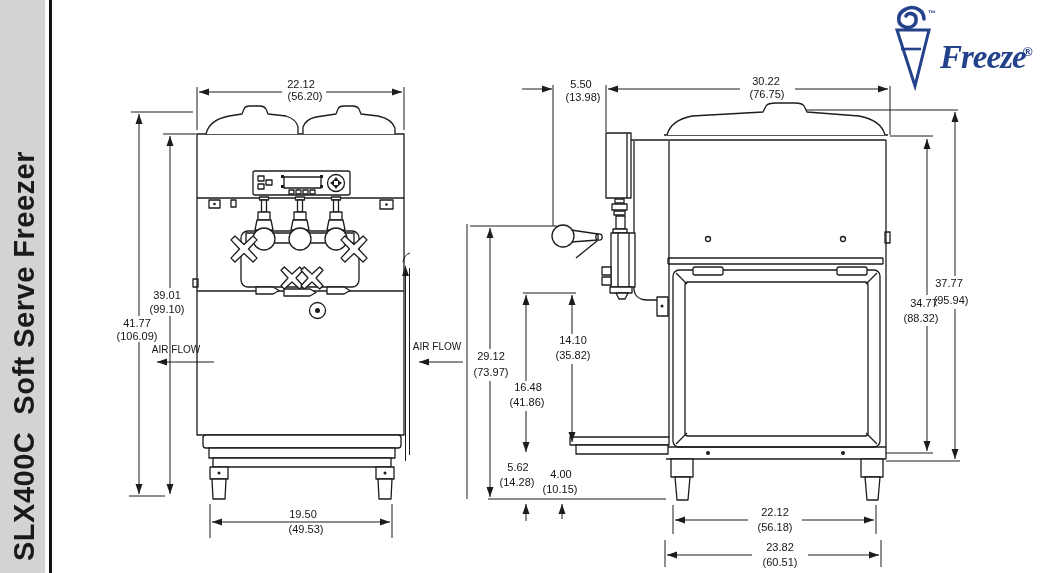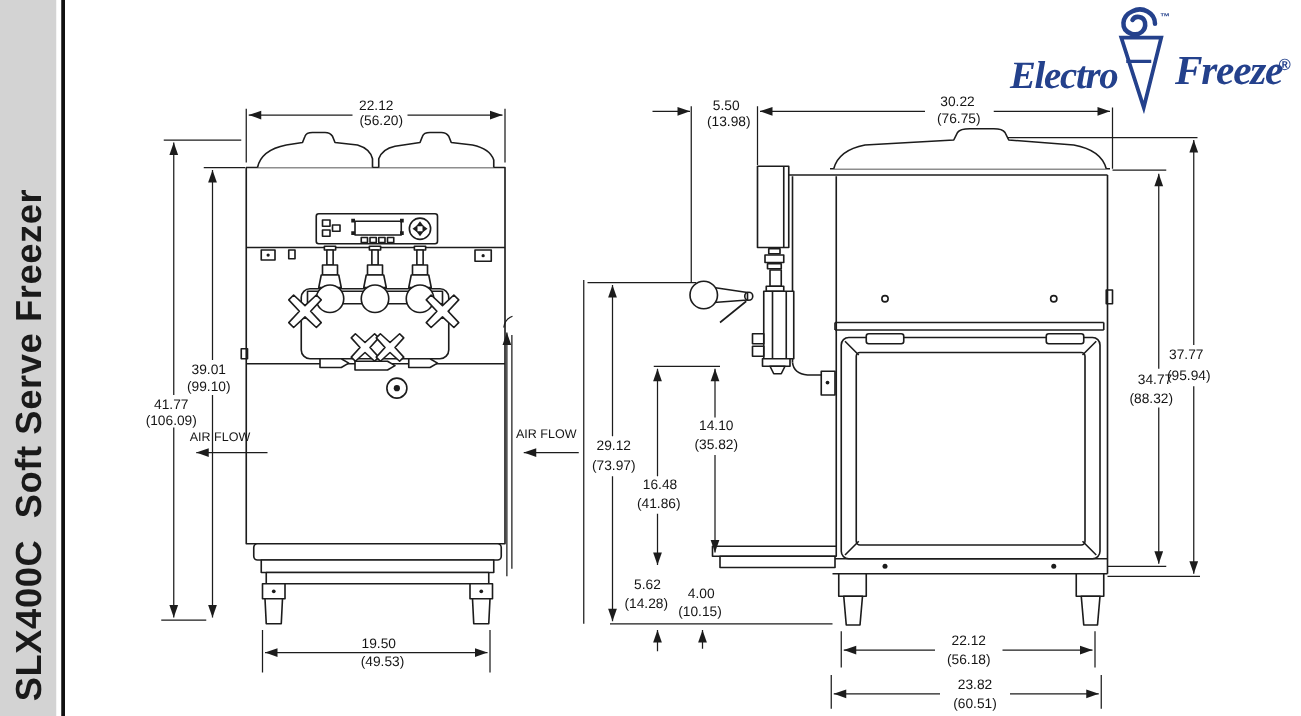--- a/index.html
+++ b/index.html
@@ -27,21 +27,20 @@
 <body>
 
 <div class="page">
 
   <div class="sidebar">
     <span class="sidebar-text">SLX400C  Soft Serve Freezer</span>
   </div>
   <div class="sidebar-divider"></div>
 
   <div class="logo">
-    <span class="logo-word w1">Electro</span>
     <svg class="logo-cone" width="50" height="88" viewBox="0 0 50 88">
       <path d="M36,16 C36,7 26,2 18,6 C9,10 8,21 17,24 C24,26 29,21 28,15 C27,10 20,9 18,13" fill="none" stroke="#24418c" stroke-width="3.6" stroke-linecap="round"></path>
       <path d="M9,27 L41,27 L27,83 Z" fill="#fff" stroke="#24418c" stroke-width="3"></path>
       <path d="M13,46 L33,46" stroke="#24418c" stroke-width="2.6"></path>
       <text x="40" y="13" style="font:bold 8px 'Liberation Sans',sans-serif;fill:#24418c;">™</text>
     </svg>
     <span class="logo-word w2">Freeze</span>
     <span class="logo-reg">®</span>
   </div>
 

